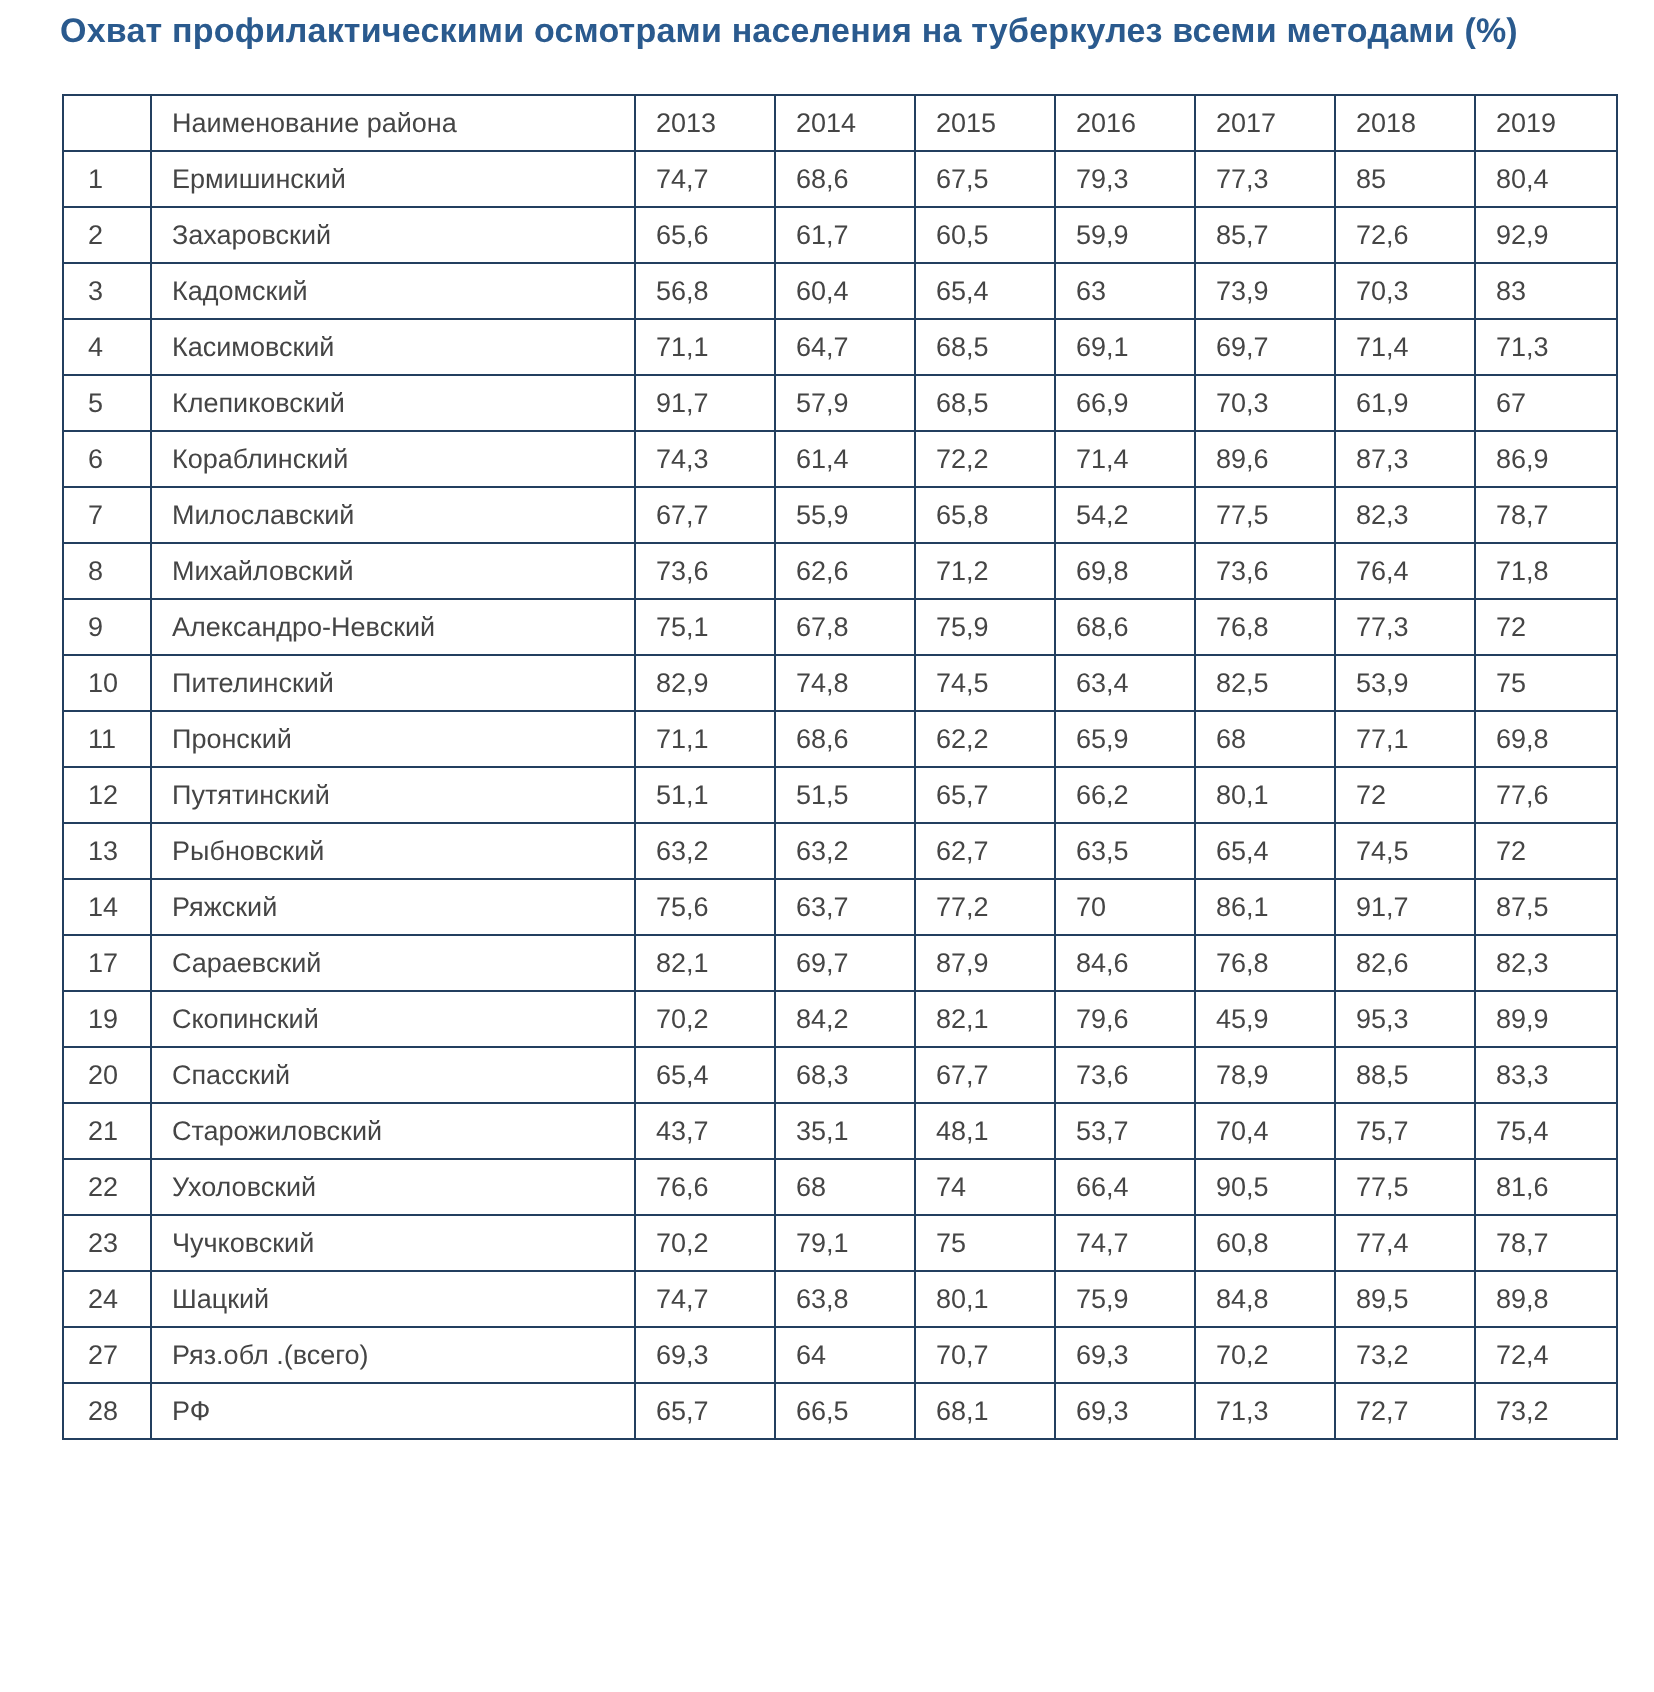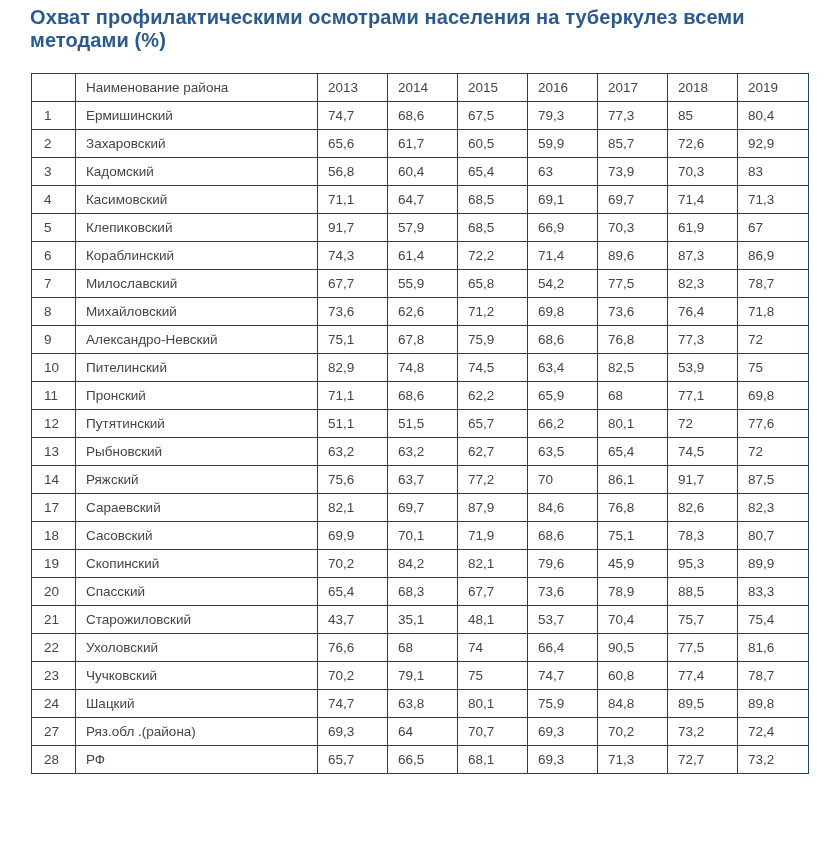--- a/index.html
+++ b/index.html
@@ -11,21 +11,21 @@
     background: #ffffff;
     font-family: "Liberation Sans", "DejaVu Sans", sans-serif;
   }
   .page {
     width: 827px;
     height: 846px;
     overflow: hidden;
   }
   .title {
     margin: 6px 0 0 30px;
-    font-size: 20px;
+    font-size: 17px;
     font-weight: bold;
     color: var(--title-color, #2a5a8e);
     letter-spacing: 0.1px;
   }
   table.report {
     border-collapse: collapse;
     table-layout: fixed;
     margin: 21px 0 0 31px;
     width: 777px;
   }
@@ -236,31 +236,20 @@
           <td class="col-name">Сараевский</td>
           <td class="col-year">82,1</td>
           <td class="col-year">69,7</td>
           <td class="col-year">87,9</td>
           <td class="col-year">84,6</td>
           <td class="col-year">76,8</td>
           <td class="col-year">82,6</td>
           <td class="col-year">82,3</td>
         </tr>
         <tr>
-          <td class="col-num">18</td>
-          <td class="col-name">Сасовский</td>
-          <td class="col-year">69,9</td>
-          <td class="col-year">70,1</td>
-          <td class="col-year">71,9</td>
-          <td class="col-year">68,6</td>
-          <td class="col-year">75,1</td>
-          <td class="col-year">78,3</td>
-          <td class="col-year">80,7</td>
-        </tr>
-        <tr>
           <td class="col-num">19</td>
           <td class="col-name">Скопинский</td>
           <td class="col-year">70,2</td>
           <td class="col-year">84,2</td>
           <td class="col-year">82,1</td>
           <td class="col-year">79,6</td>
           <td class="col-year">45,9</td>
           <td class="col-year">95,3</td>
           <td class="col-year">89,9</td>
         </tr>
@@ -314,21 +303,21 @@
           <td class="col-year">74,7</td>
           <td class="col-year">63,8</td>
           <td class="col-year">80,1</td>
           <td class="col-year">75,9</td>
           <td class="col-year">84,8</td>
           <td class="col-year">89,5</td>
           <td class="col-year">89,8</td>
         </tr>
         <tr>
           <td class="col-num">27</td>
-          <td class="col-name">Ряз.обл .(района)</td>
+          <td class="col-name">Ряз.обл .(всего)</td>
           <td class="col-year">69,3</td>
           <td class="col-year">64</td>
           <td class="col-year">70,7</td>
           <td class="col-year">69,3</td>
           <td class="col-year">70,2</td>
           <td class="col-year">73,2</td>
           <td class="col-year">72,4</td>
         </tr>
         <tr>
           <td class="col-num">28</td>

